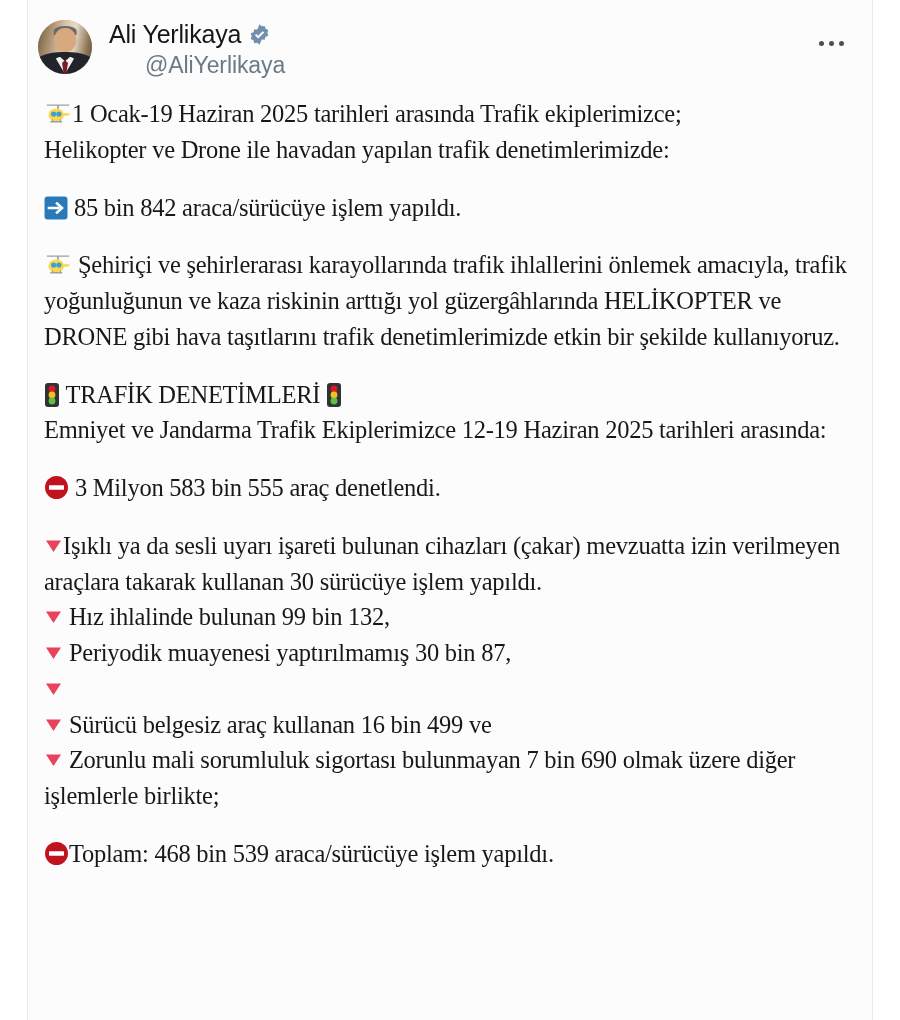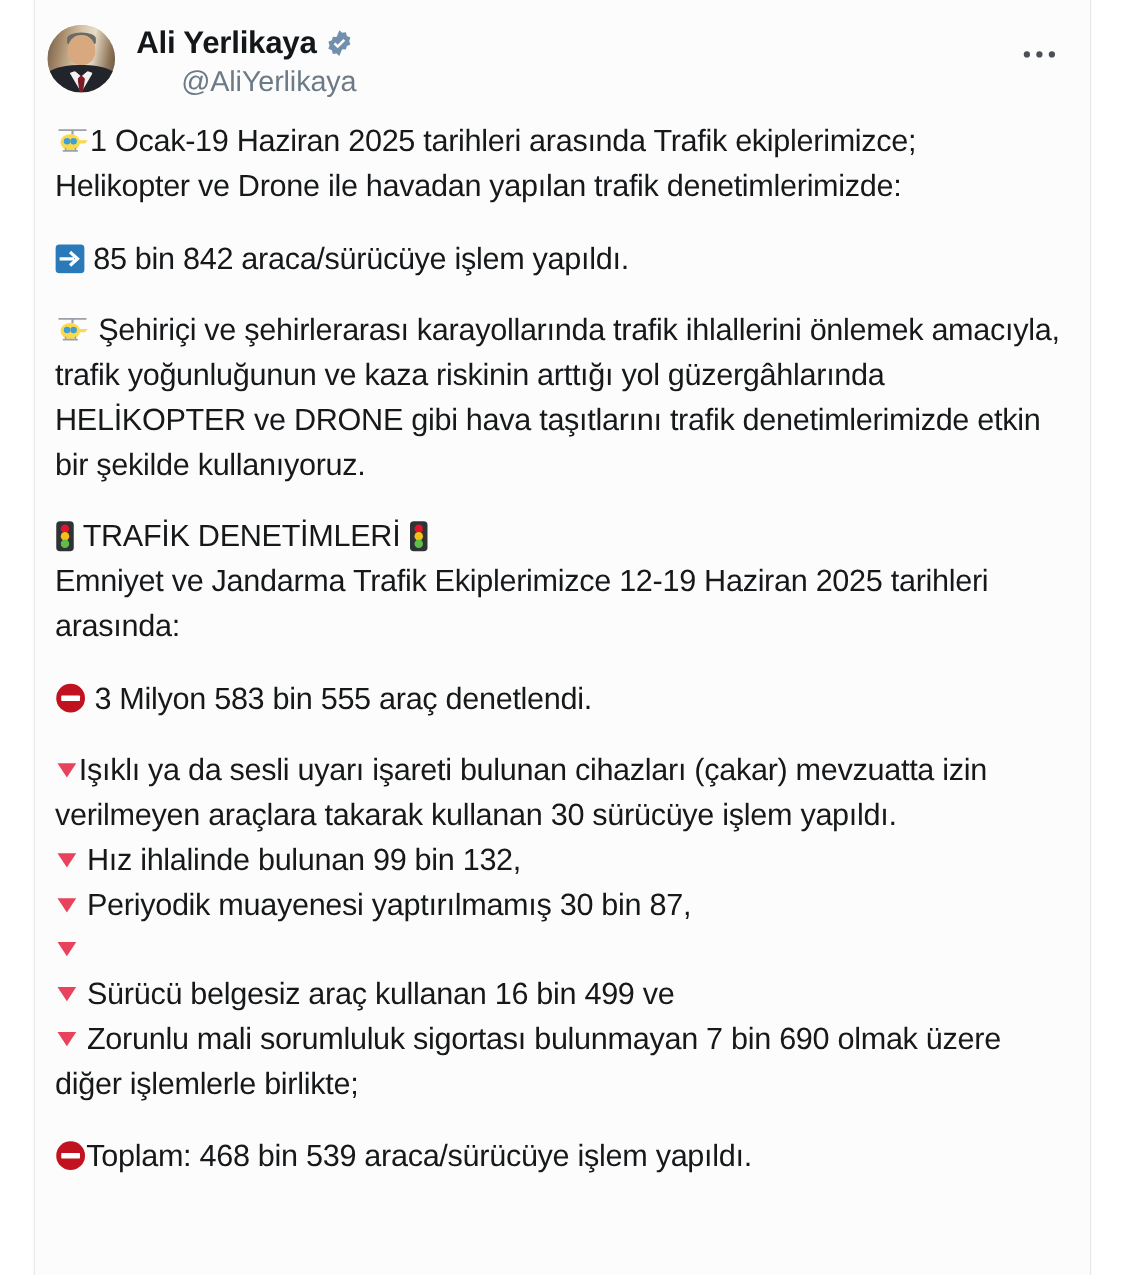--- a/index.html
+++ b/index.html
@@ -124,21 +124,21 @@
     padding-top: 6px;
     line-height: 1;
   }
   .display-name-row {
     display: flex;
     align-items: center;
     gap: 7px;
   }
   .display-name {
     font-size: 25px;
-    font-weight: bold;
+    font-weight: normal;
     color: #14171a;
     letter-spacing: -0.2px;
   }
   .verified-badge {
     width: 23px;
     height: 23px;
     display: inline-block;
     flex: 0 0 auto;
   }
   .handle {
@@ -174,20 +174,21 @@
     margin-top: 8px;
     padding: 0 6px 0 6px;
     font-size: 24.5px;
     line-height: 1.46;
     color: #16181a;
     letter-spacing: -0.25px;
   }
   .para {
     margin: 0 0 22px 0;
     white-space: pre-wrap;
+    font-family: Liberation Serif, serif;
   }
   .para.tight { margin-bottom: 0; }
   .para.list-line { margin-bottom: 0; }
 
   
   .ico {
     display: inline-block;
     vertical-align: -3px;
   }
   .ico-heli { width: 28px; height: 22px; }

